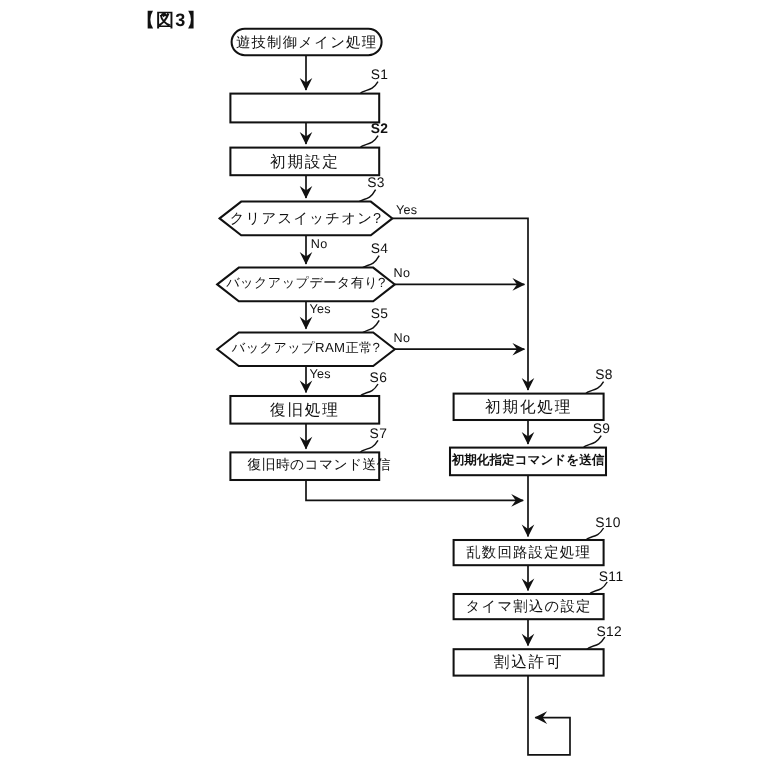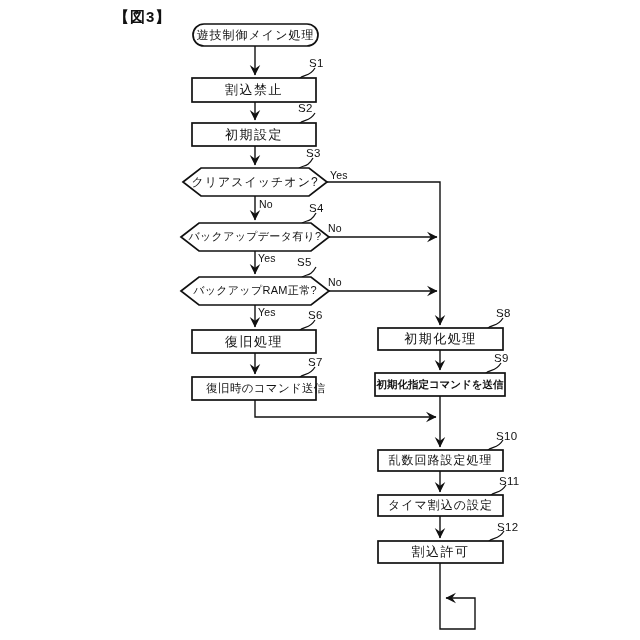--- a/index.html
+++ b/index.html
@@ -91,38 +91,37 @@
       <rect x="375" y="373" width="130" height="23"></rect>
       <rect x="378" y="450" width="125" height="21"></rect>
       <rect x="378" y="495" width="125" height="21"></rect>
       <rect x="378" y="541" width="125" height="22"></rect>
     </g>
   </svg>
 
   <div class="fig-label">【図3】</div>
 
   <div class="node f12" style="left:193px;top:24px;width:125px;height:22px;">遊技制御メイン処理</div>
-  <div class="node f13" style="left:192px;top:78px;width:124px;height:24px;">割込禁止</div>
   <div class="node f13" style="left:192px;top:123px;width:124px;height:23px;">初期設定</div>
   <div class="node f12" style="left:183px;top:168px;width:144px;height:28px;">クリアスイッチオン?</div>
   <div class="node f11" style="left:181px;top:223px;width:148px;height:28px;">バックアップデータ有り?</div>
   <div class="node f11" style="left:181px;top:277px;width:148px;height:28px;">バックアップRAM正常?</div>
   <div class="node f13" style="left:192px;top:330px;width:124px;height:23px;">復旧処理</div>
   <div class="node f115" style="left:192px;top:377px;width:148px;height:23px;">復旧時のコマンド送信</div>
   <div class="node f13" style="left:378px;top:328px;width:125px;height:22px;">初期化処理</div>
   <div class="node f105" style="left:375px;top:373px;width:130px;height:23px;font-weight:bold;">初期化指定コマンドを送信</div>
   <div class="node f12" style="left:378px;top:450px;width:125px;height:21px;">乱数回路設定処理</div>
   <div class="node f12" style="left:378px;top:495px;width:125px;height:21px;">タイマ割込の設定</div>
   <div class="node f13" style="left:378px;top:541px;width:125px;height:22px;">割込許可</div>
 
   <div class="steplabel" style="left:309px;top:57px;text-align:center;">S1</div>
-  <div class="steplabel" style="left:298px;top:102px;">S2</div>
+  <div class="steplabel" style="left:309px;top:102px;font-weight:bold;">S2</div>
   <div class="steplabel" style="left:306px;top:147px;">S3</div>
   <div class="steplabel" style="left:309px;top:202px;">S4</div>
-  <div class="steplabel" style="left:297px;top:256px;">S5</div>
+  <div class="steplabel" style="left:309px;top:256px;">S5</div>
   <div class="steplabel" style="left:308px;top:309px;">S6</div>
   <div class="steplabel" style="left:308px;top:356px;">S7</div>
   <div class="steplabel" style="left:496px;top:307px;">S8</div>
   <div class="steplabel" style="left:494px;top:352px;">S9</div>
   <div class="steplabel" style="left:496px;top:430px;">S10</div>
   <div class="steplabel" style="left:499px;top:475px;">S11</div>
   <div class="steplabel" style="left:497px;top:521px;">S12</div>
 
   <div class="branch" style="left:330px;top:169px;">Yes</div>
   <div class="branch" style="left:259px;top:198px;">No</div>

